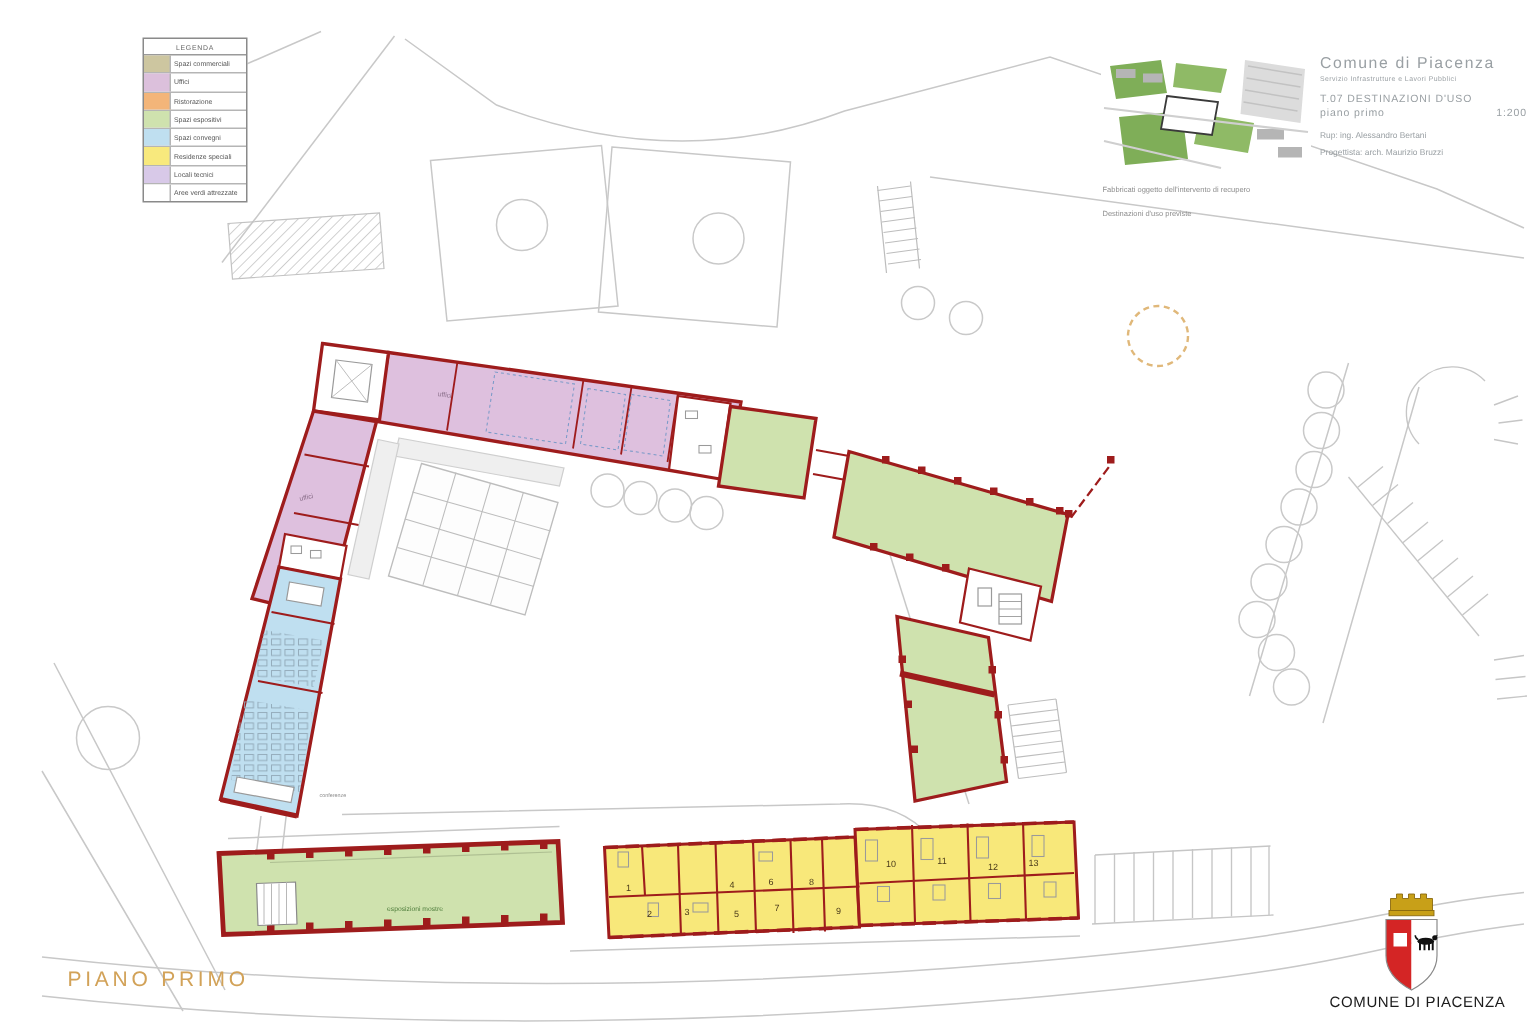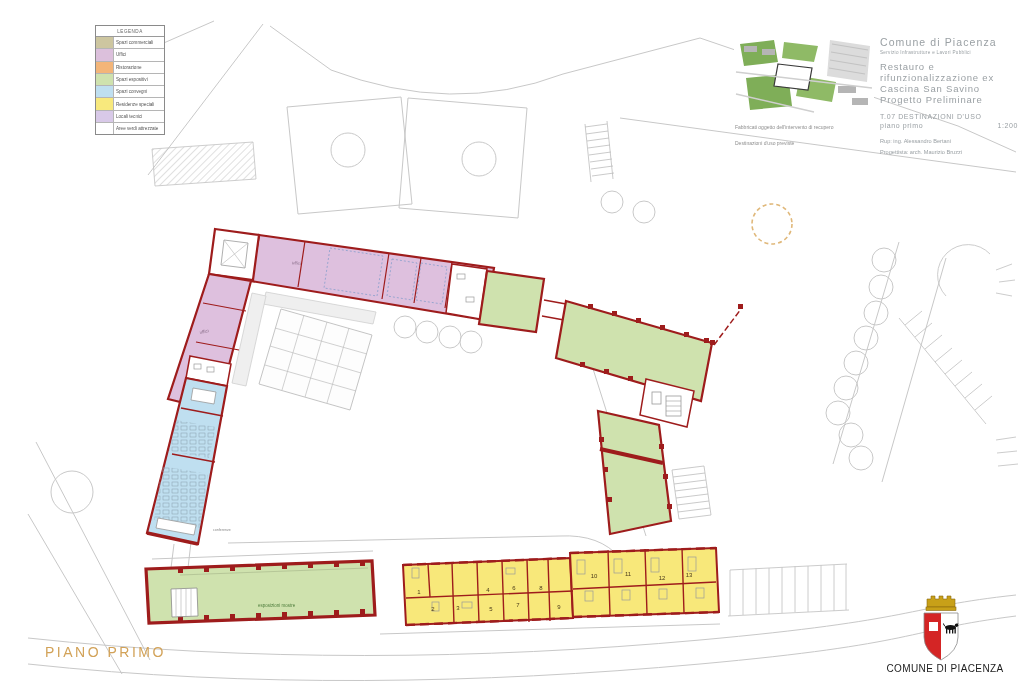--- a/index.html
+++ b/index.html
@@ -326,26 +326,20 @@
     <rect x="104" y="50" width="18" height="7" fill="#b5b5b5"></rect>
     <rect x="118" y="62" width="16" height="7" fill="#b5b5b5"></rect>
     <polygon points="44,28 78,32 74,54 40,50" fill="#ffffff" stroke="#3a3a3a" stroke-width="1.2"></polygon>
     <path d="M2,36 L138,52 M2,58 L80,76" stroke="#cfcfcf" stroke-width="1.5" fill="none"></path>
   </svg>
   <div class="tb-caption1">Fabbricati oggetto dell'intervento di recupero</div>
   <div class="tb-caption2">Destinazioni d'uso previste</div>
   <div class="tb-text">
     <div class="tb-muni">Comune di Piacenza</div>
     <div class="tb-dept">Servizio Infrastrutture e Lavori Pubblici</div>
-    <div class="tb-proj">
-      <div>Restauro e</div>
-      <div>rifunzionalizzazione ex</div>
-      <div>Cascina San Savino</div>
-      <div>Progetto Preliminare</div>
-    </div>
     <div class="tb-sheet">
       <span>T.07</span>
       <span> </span>
       <span>DESTINAZIONI D'USO</span>
     </div>
     <div class="tb-sheetrow">
       <span>piano primo</span>
       <span>1:200</span>
     </div>
     <div class="tb-rup">Rup: ing. Alessandro Bertani</div>

